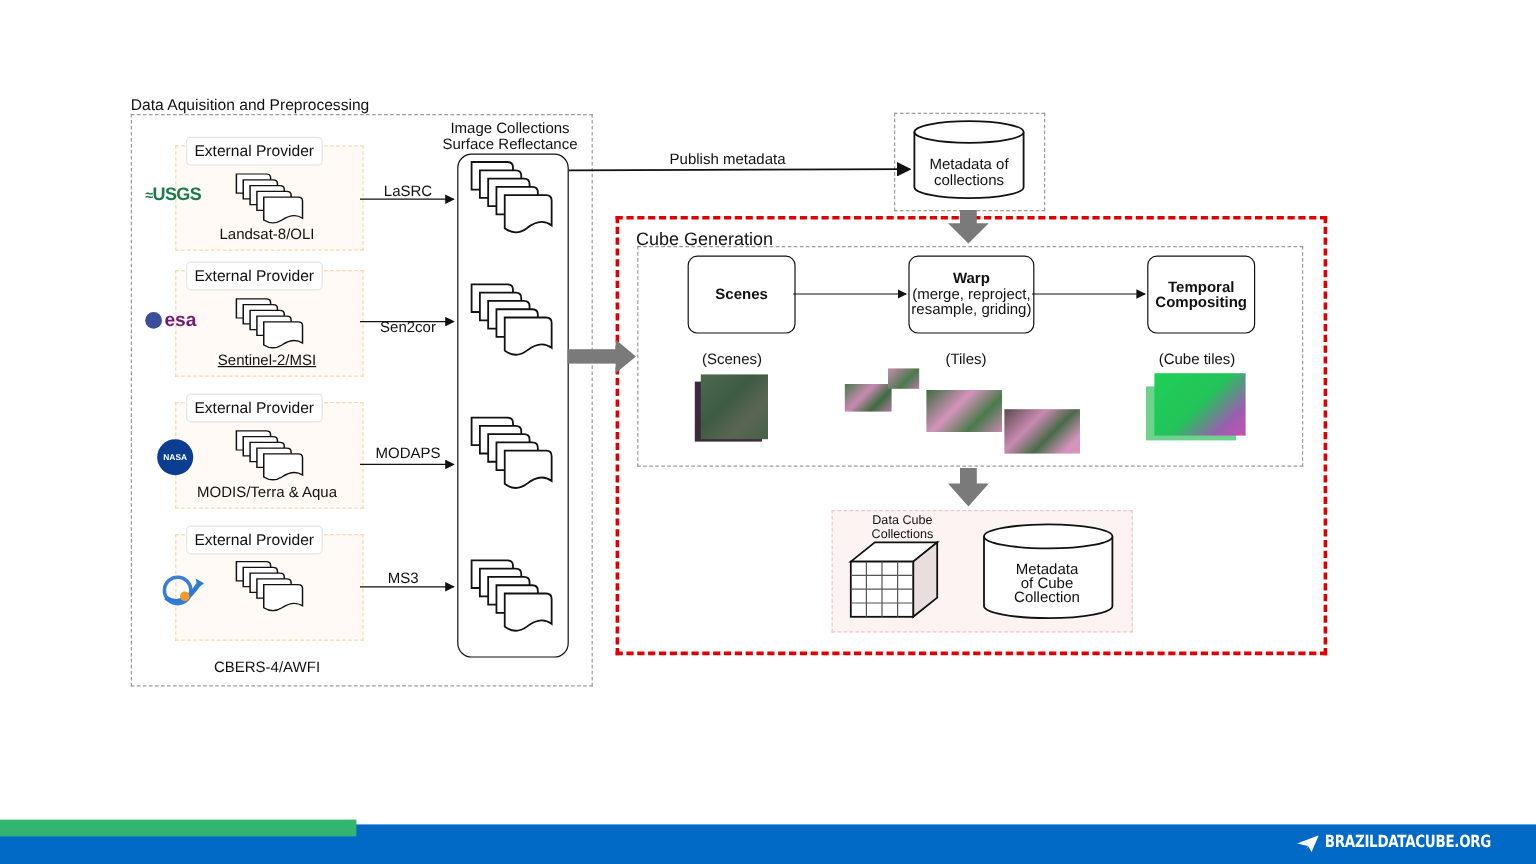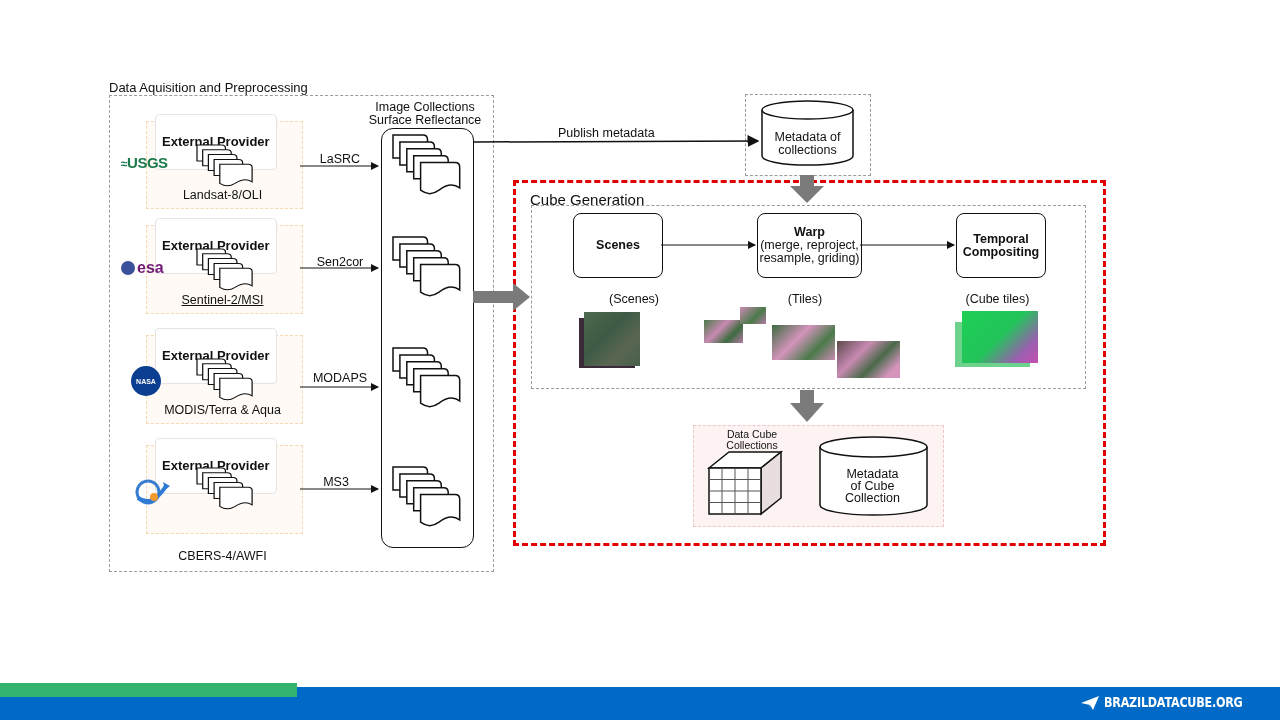--- a/index.html
+++ b/index.html
@@ -12,21 +12,21 @@
   .abs { position: absolute; }
   .lbl { position: absolute; font-size: 12.5px; color: #111; white-space: nowrap; }
   .center { text-align: center; }
   .dash-gray { border: 1.5px dashed #9a9a9a; }
   .provider-box {
     position: absolute; border: 1.5px dashed #f4d9b3;
     background: #fffaf5;
   }
   .provider-tag {
     position: absolute; background: #fff; border: 1px solid #e3e3e3;
-    border-radius: 4px; font-size: 13px; padding: 18px 6px; line-height: 18px; font-weight: bold;
+    border-radius: 4px; font-size: 13px; padding: 2px 6px; line-height: 18px;
   }
   .proc-box {
     position: absolute; border: 1.3px solid #111; border-radius: 8px; background: #fff;
     display: flex; align-items: center; justify-content: center; text-align: center;
     font-size: 12.5px; line-height: 13px;
   }
   .logo { position: absolute; font-weight: bold; }
   .footer-blue { position: absolute; left: 0; top: 687px; width: 1280px; height: 33px; background: #006ac6; }
   .footer-green { position: absolute; left: 0; top: 683px; width: 297px; height: 14px; background: #33b56f; }
   .footer-text {
@@ -72,21 +72,21 @@
     <circle cx="20" cy="19" r="4" fill="#f29a2e"></circle>
   </svg>
 </div>
 
 <div class="lbl center" style="left:150px; top:188px; width:145px;">Landsat-8/OLI</div>
 <div class="lbl center" style="left:150px; top:293px; width:145px;text-decoration:underline;">Sentinel-2/MSI</div>
 <div class="lbl center" style="left:150px; top:403px; width:145px;">MODIS/Terra &amp; Aqua</div>
 <div class="lbl center" style="left:150px; top:513px; width:145px;margin-top:36px;">CBERS-4/AWFI</div>
 
 <div class="lbl center" style="left:300px; top:152px; width:80px;">LaSRC</div>
-<div class="lbl center" style="left:300px; top:255px; width:80px;">Sen2cor</div>
+<div class="lbl center" style="left:300px; top:266px; width:80px;">Sen2cor</div>
 <div class="lbl center" style="left:300px; top:371px; width:80px;">MODAPS</div>
 <div class="lbl center" style="left:296px; top:475px; width:80px;">MS3</div>
 
 <div class="lbl center" style="left:360px; top:100px; width:130px;">Image Collections</div>
 <div class="lbl center" style="left:360px; top:113px; width:130px;">Surface Reflectance</div>
 <div class="abs" style="left:381px; top:128px; width:91px; height:418px; border:1.5px solid #111; border-radius:12px;"></div>
 
 <div class="lbl" style="left:558px; top:126px;">Publish metadata</div>
 <div class="abs dash-gray" style="left:745px; top:94px; width:124px; height:80px;"></div>
 <div class="lbl center" style="left:760px; top:130px; width:95px;">Metadata of</div>
@@ -102,21 +102,21 @@
 <div class="proc-box" style="left:757px; top:213px; width:103px; height:63px; flex-direction:column;">
   <b>Warp</b>
   <span>(merge, reproject,</span>
   <span>resample, griding)</span>
 </div>
 <div class="proc-box" style="left:956px; top:213px; width:88px; height:63px; flex-direction:column;">
   <b>Temporal</b>
   <b>Compositing</b>
 </div>
 
-<div class="lbl center" style="left:589px; top:292px; width:90px;">(Scenes)</div>
+<div class="lbl center" style="left:565px; top:292px; width:90px;">(Scenes)</div>
 <div class="lbl center" style="left:760px; top:292px; width:90px;">(Tiles)</div>
 <div class="lbl center" style="left:950px; top:292px; width:95px;">(Cube tiles)</div>
 
 <div class="img-scene" style="left:579px; top:318px; width:56px; height:50px; background:#3a2a3a;"></div>
 <div class="img-scene" style="left:584px; top:312px; width:56px; height:54px; background:linear-gradient(135deg,#4e6a4e,#3d5a44 40%,#5a6652 70%,#47604b);"></div>
 
 <div class="img-scene" style="left:704px; top:320px; width:39px; height:23px; background:linear-gradient(135deg,#4a7a4a,#c98ab2 40%,#3d6b3f 70%,#b57aa5);"></div>
 <div class="img-scene" style="left:740px; top:307px; width:26px; height:17px; background:linear-gradient(135deg,#c98ab2,#4a7a4a 60%,#b57aa5);"></div>
 <div class="img-scene" style="left:772px; top:325px; width:63px; height:35px; background:linear-gradient(135deg,#3d6b3f,#d494bc 40%,#4a7a4a 70%,#c98ab2);"></div>
 <div class="img-scene" style="left:837px; top:341px; width:63px; height:37px; background:linear-gradient(135deg,#5a4a4a,#c98ab2 35%,#4a6a4a 60%,#d494bc 85%);"></div>

